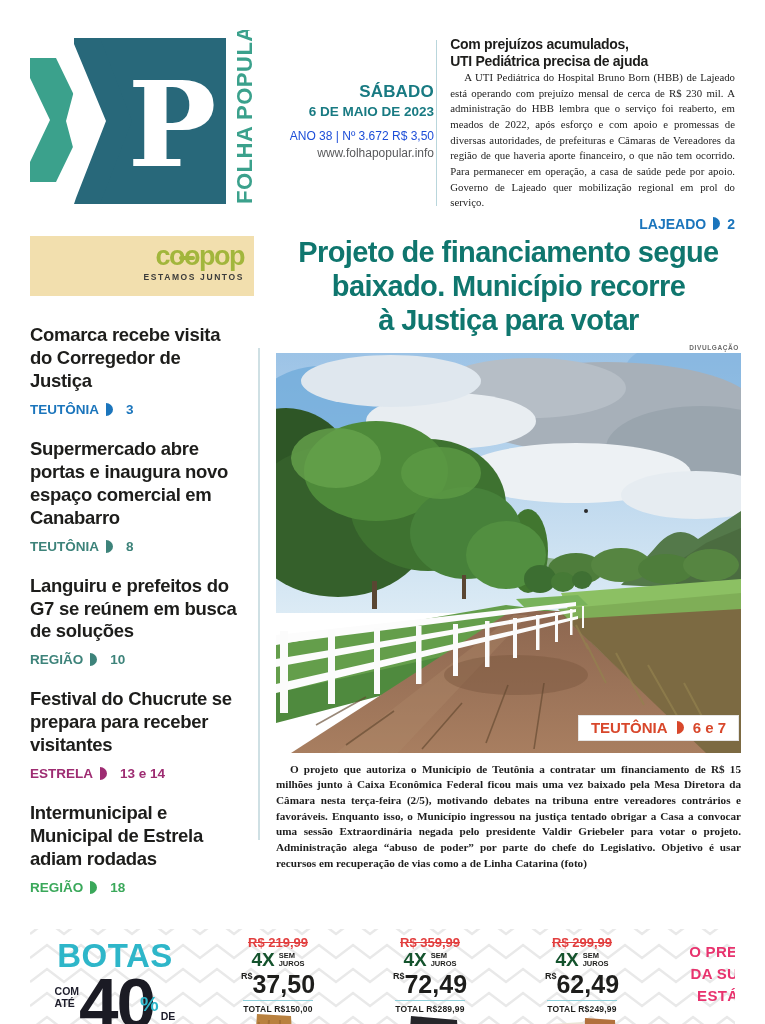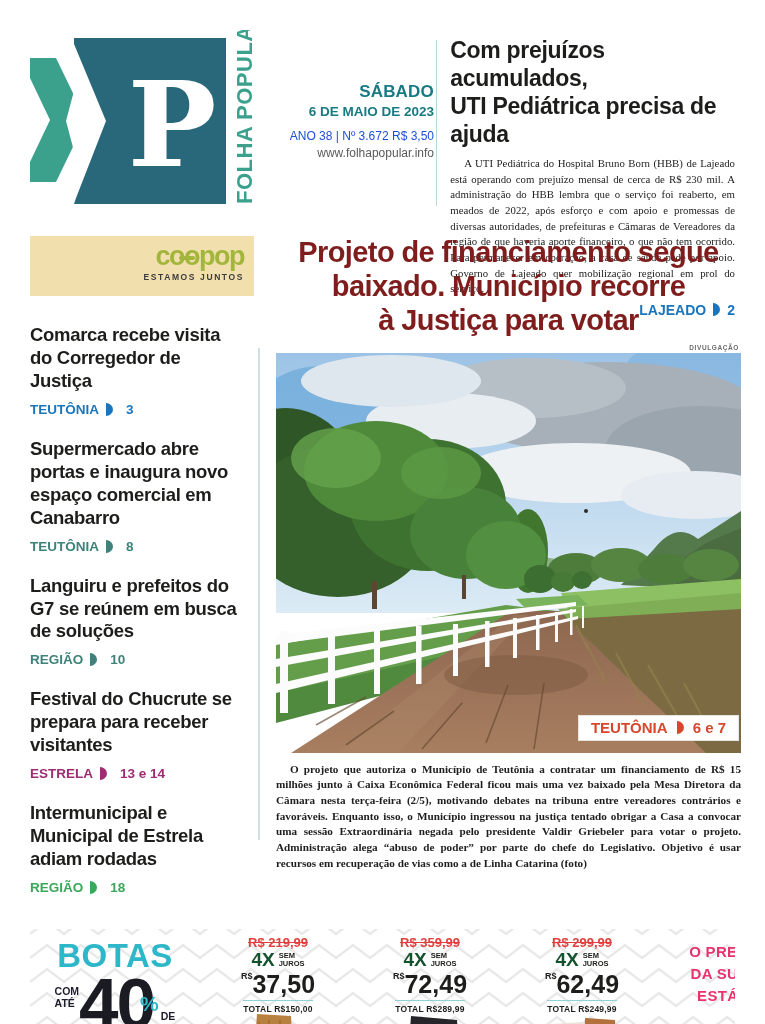--- a/index.html
+++ b/index.html
@@ -9,40 +9,40 @@
   
   .header { display:flex; align-items:stretch; height:182px; }
   .logo-wrap { width:234px; flex:0 0 auto; }
   .dateblock { width:170px; flex:0 0 auto; display:flex; flex-direction:column; justify-content:center; padding-left:6px; gap:2px;text-align:right; }
   .day { color:#187a82; font-weight:bold; font-size:17px; letter-spacing:.2px; }
   .date { color:#187a82; font-weight:bold; font-size:13.5px; margin-bottom:8px; }
   .edition { color:#1d4ed8; font-size:12px; }
   .website { color:#595a5c; font-size:12px; margin-top:1px; }
   .h-divider { width:2px; background:#b9d6dc; margin:10px 14px 6px 2px; }
   .top-story { flex:1 1 auto; padding-top:6px; }
-  .top-story h2 { font-size:23px; line-height:1.22; letter-spacing:-0.3px; color:#1d1d1b; font-weight:800; margin-bottom:8px; }
+  .top-story h2 { font-size:14px; line-height:1.22; letter-spacing:-0.3px; color:#1d1d1b; font-weight:800; margin-bottom:0; }
   .top-story .body { font-family:"Liberation Serif", serif; font-size:10.8px; line-height:1.45; color:#222; text-align:justify; text-indent:14px; }
   .tag-row { display:flex; align-items:center; justify-content:flex-end; gap:7px; margin-top:5px; font-weight:800; font-size:14px; cursor:pointer; }
   .arrow { display:inline-block; width:7px; height:13px; border-radius:0 100% 100% 0 / 0 50% 50% 0; }
 
   
   .main { display:flex; margin-top:24px; position:relative; }
   .side-divider { position:absolute; left:228px; top:112px; height:492px; width:2px; background:#cfe0e4; }
   .sidebar { width:224px; flex:0 0 auto; }
   .coopop { background:#f2dfae; height:60px; padding:7px 10px 6px 10px; text-align:right; margin-bottom:28px; }
   .coopop-brand { color:#a2b63c; font-weight:800; font-size:27px; letter-spacing:-1.5px; line-height:1; position:relative; display:inline-block; }
   .coopop-link { position:absolute; left:23px; top:13px; width:16px; height:4px; background:#a2b63c; border-radius:2px; }
   .coopop-slogan { color:#3c3c3b; font-weight:800; font-size:8.5px; letter-spacing:1.6px; margin-top:2px; }
   .side-item { margin-bottom:21px; width:208px; }
   .side-item h3 { font-size:18.5px; line-height:1.24; letter-spacing:-0.3px; color:#1d1d1b; font-weight:800; }
   .side-item .tag-row { justify-content:flex-start; margin-top:9px; font-size:13.5px; }
   .side-item .pageno { margin-left:6px; }
 
   .main-col { margin-left:22px; width:465px; flex:0 0 auto; }
-  .main-headline { text-align:center; font-size:29px; font-weight:800; letter-spacing:-0.6px; line-height:1.17; color:#7f1d1d; }
+  .main-headline { text-align:center; font-size:29px; font-weight:800; letter-spacing:-0.6px; line-height:1.17; color:#0f766e; }
   .credit { text-align:right; font-size:6.5px; color:#6b6b6b; letter-spacing:.6px; margin:6px 2px 2px 0; font-weight:bold; }
   .photo { position:relative; width:465px; height:400px; }
   .photo svg { display:block; }
   .photo-tag { position:absolute; right:2px; bottom:12px; background:#ffffff; border:1px solid #e5e5e5; padding:3px 12px 4px 12px; display:flex; align-items:center; gap:9px; font-weight:800; font-size:15px; cursor:pointer; }
   .caption { margin-top:9px; font-family:"Liberation Serif", serif; font-weight:700; font-size:11.2px; line-height:1.4; color:#1e1e1e; text-align:justify; text-indent:14px; }
 
   
   .ad { margin-top:13px; height:152px; position:relative; overflow:hidden; }
   .ad-bg { position:absolute; inset:0; }
   .ad-content { position:relative; height:100%; display:flex; align-items:flex-start; }

